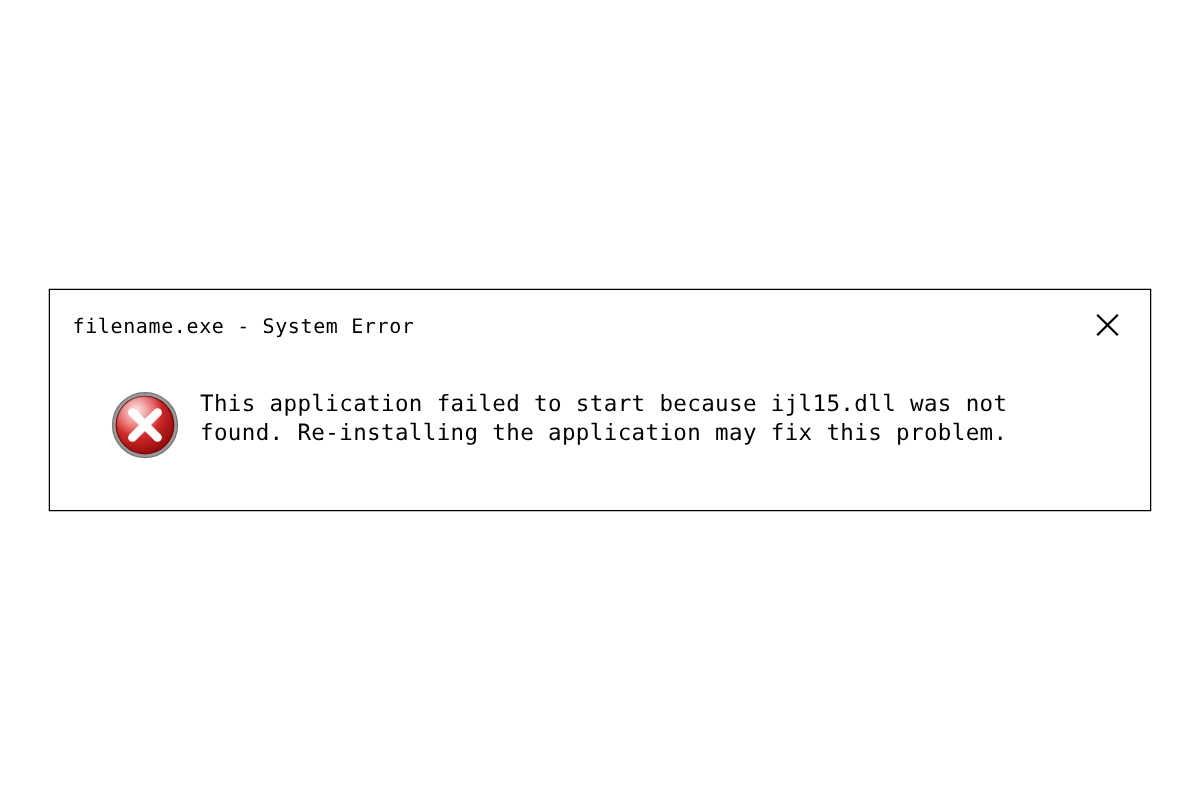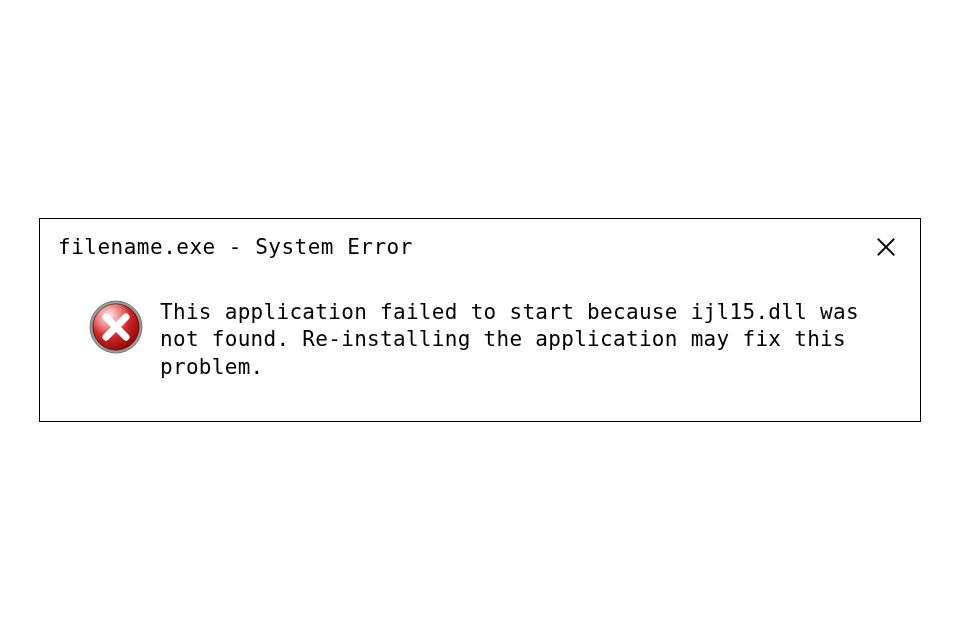--- a/index.html
+++ b/index.html
@@ -22,21 +22,21 @@
       background: #fff;
       position: relative;
     }
     .titlebar {
       display: flex;
       align-items: center;
       justify-content: space-between;
       padding: 12px 18px 10px 18px;
     }
     .title-text {
-      font-size: 21px;
+      font-size: 16px;
       letter-spacing: 0.5px;
       color: #000;
     }
     .close-btn {
       width: 32px;
       height: 32px;
       display: flex;
       align-items: center;
       justify-content: center;
       cursor: pointer;
@@ -56,21 +56,21 @@
       padding: 24px 50px 40px 48px;
       gap: 16px;
     }
     .error-icon {
       flex: 0 0 auto;
       width: 56px;
       height: 56px;
       margin-top: 2px;
     }
     .message-text {
-      font-size: 21px;
+      font-size: 18px;
       line-height: 1.3;
       color: #000;
       letter-spacing: 0.3px;
       padding-top: 2px;
     }
     .button-bar {
       background: #f0f0f0;
       border-top: 1px solid #e8e8e8;
       padding: 16px 30px 18px 30px;
       display: flex;

